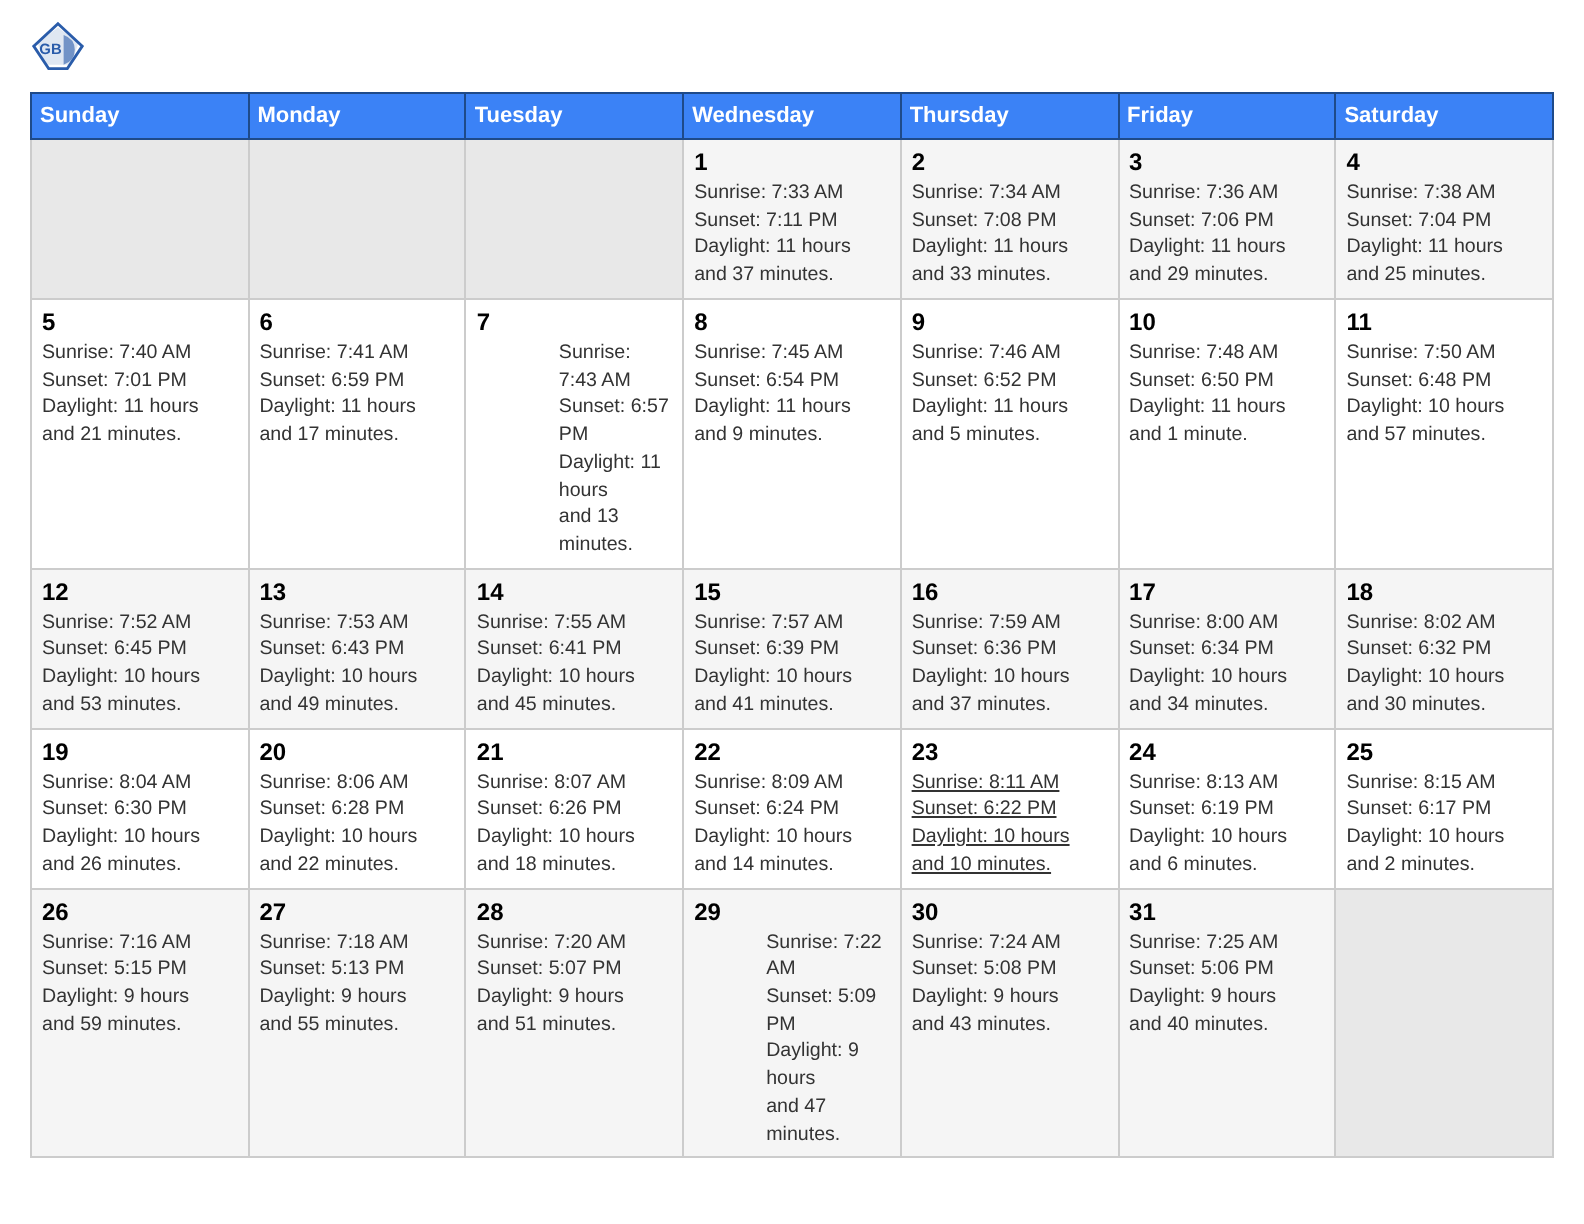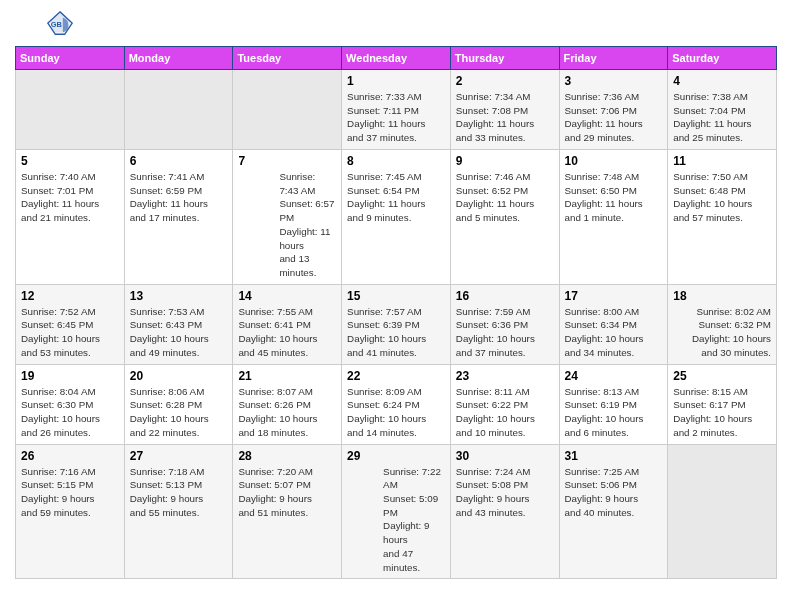--- a/index.html
+++ b/index.html
@@ -13,21 +13,20 @@
     .header {
       display: flex;
       justify-content: space-between;
       align-items: flex-start;
       margin-bottom: 8px;
     }
     .logo {
       display: flex;
       align-items: center;
       gap: 4px;
-      margin-left: 31px;
     }
     .logo-text {
       font-size: 14px;
       line-height: 1.2;
     }
     .logo-text .general { color: #333; font-weight: normal; }
     .logo-text .blue { color: #1a4a8a; font-weight: bold; }
     .logo-icon {
       width: 28px;
       height: 28px;
@@ -43,21 +42,21 @@
     .location {
       font-size: 14px;
       color: #555;
     }
     table {
       width: 100%;
       border-collapse: collapse;
       font-size: 10.5px;
     }
     thead th {
-      background-color: #d946ef;
+      background-color: #3b82f6;
       color: white;
       padding: 5px 4px;
       text-align: left;
       font-weight: bold;
       font-size: 11px;
       border: 1px solid #1e4a8a;
     }
     tbody td {
       border: 1px solid #ccc;
       vertical-align: top;
@@ -243,21 +242,21 @@
         </td>
         <td>
           <span class="day-number">17</span>
           <div class="day-info" style="white-space: pre-line;">Sunrise: 8:00 AM
 Sunset: 6:34 PM
 Daylight: 10 hours
 and 34 minutes.</div>
         </td>
         <td>
           <span class="day-number">18</span>
-          <div class="day-info" style="white-space: pre-line; text-align: right;">Sunrise: 8:02 AM
+          <div class="day-info" style="white-space: pre-line;">Sunrise: 8:02 AM
 Sunset: 6:32 PM
 Daylight: 10 hours
 and 30 minutes.</div>
         </td>
       </tr>
       <tr>
         <td>
           <span class="day-number">19</span>
           <div class="day-info" style="white-space: pre-line;">Sunrise: 8:04 AM
 Sunset: 6:30 PM
@@ -280,21 +279,21 @@
         </td>
         <td>
           <span class="day-number">22</span>
           <div class="day-info" style="white-space: pre-line;">Sunrise: 8:09 AM
 Sunset: 6:24 PM
 Daylight: 10 hours
 and 14 minutes.</div>
         </td>
         <td>
           <span class="day-number">23</span>
-          <div class="day-info" style="white-space: pre-line;">Sunrise: 8:11 AM
+          <div class="day-info" style="white-space: pre-line; text-decoration: underline;">Sunrise: 8:11 AM
 Sunset: 6:22 PM
 Daylight: 10 hours
 and 10 minutes.</div>
         </td>
         <td>
           <span class="day-number">24</span>
           <div class="day-info" style="white-space: pre-line;">Sunrise: 8:13 AM
 Sunset: 6:19 PM
 Daylight: 10 hours
 and 6 minutes.</div>

